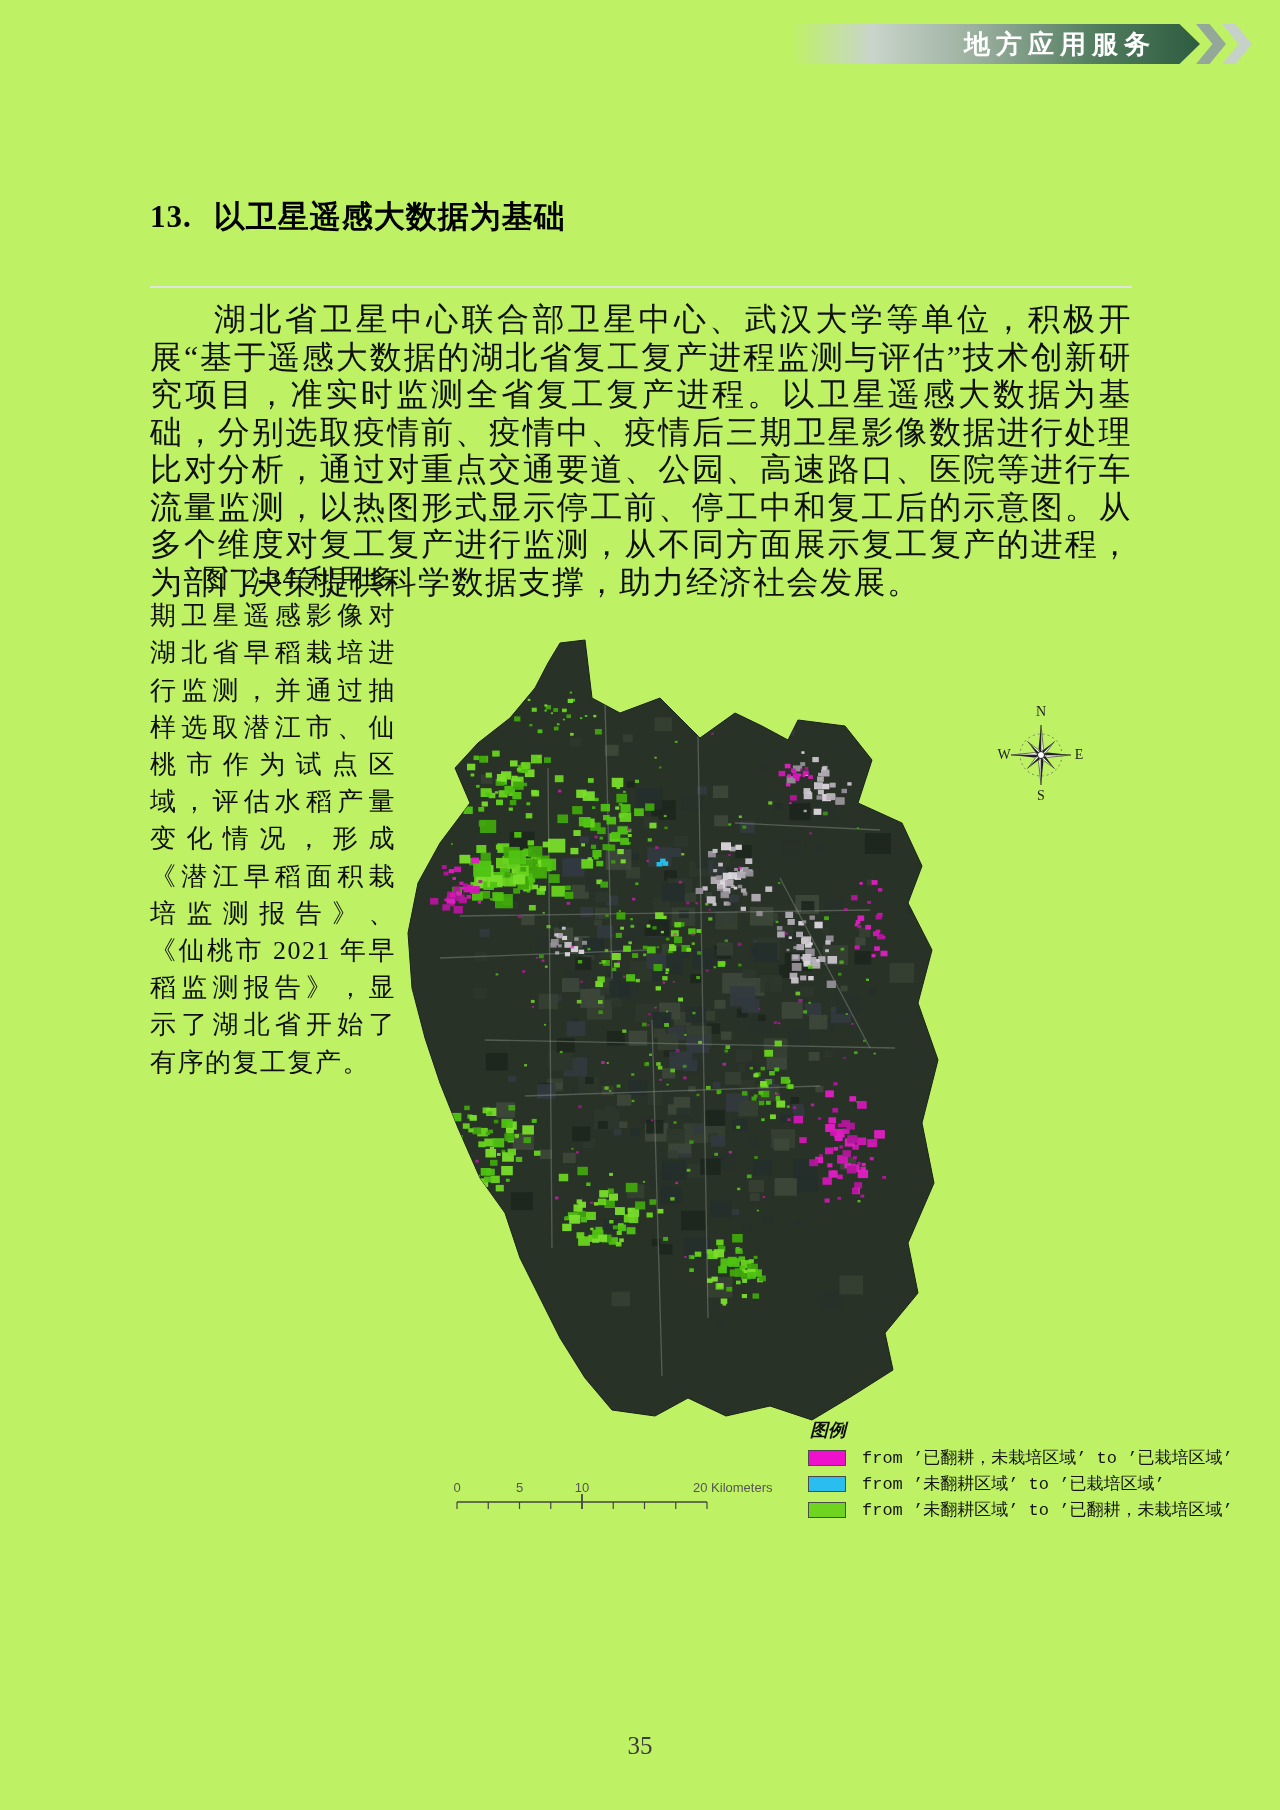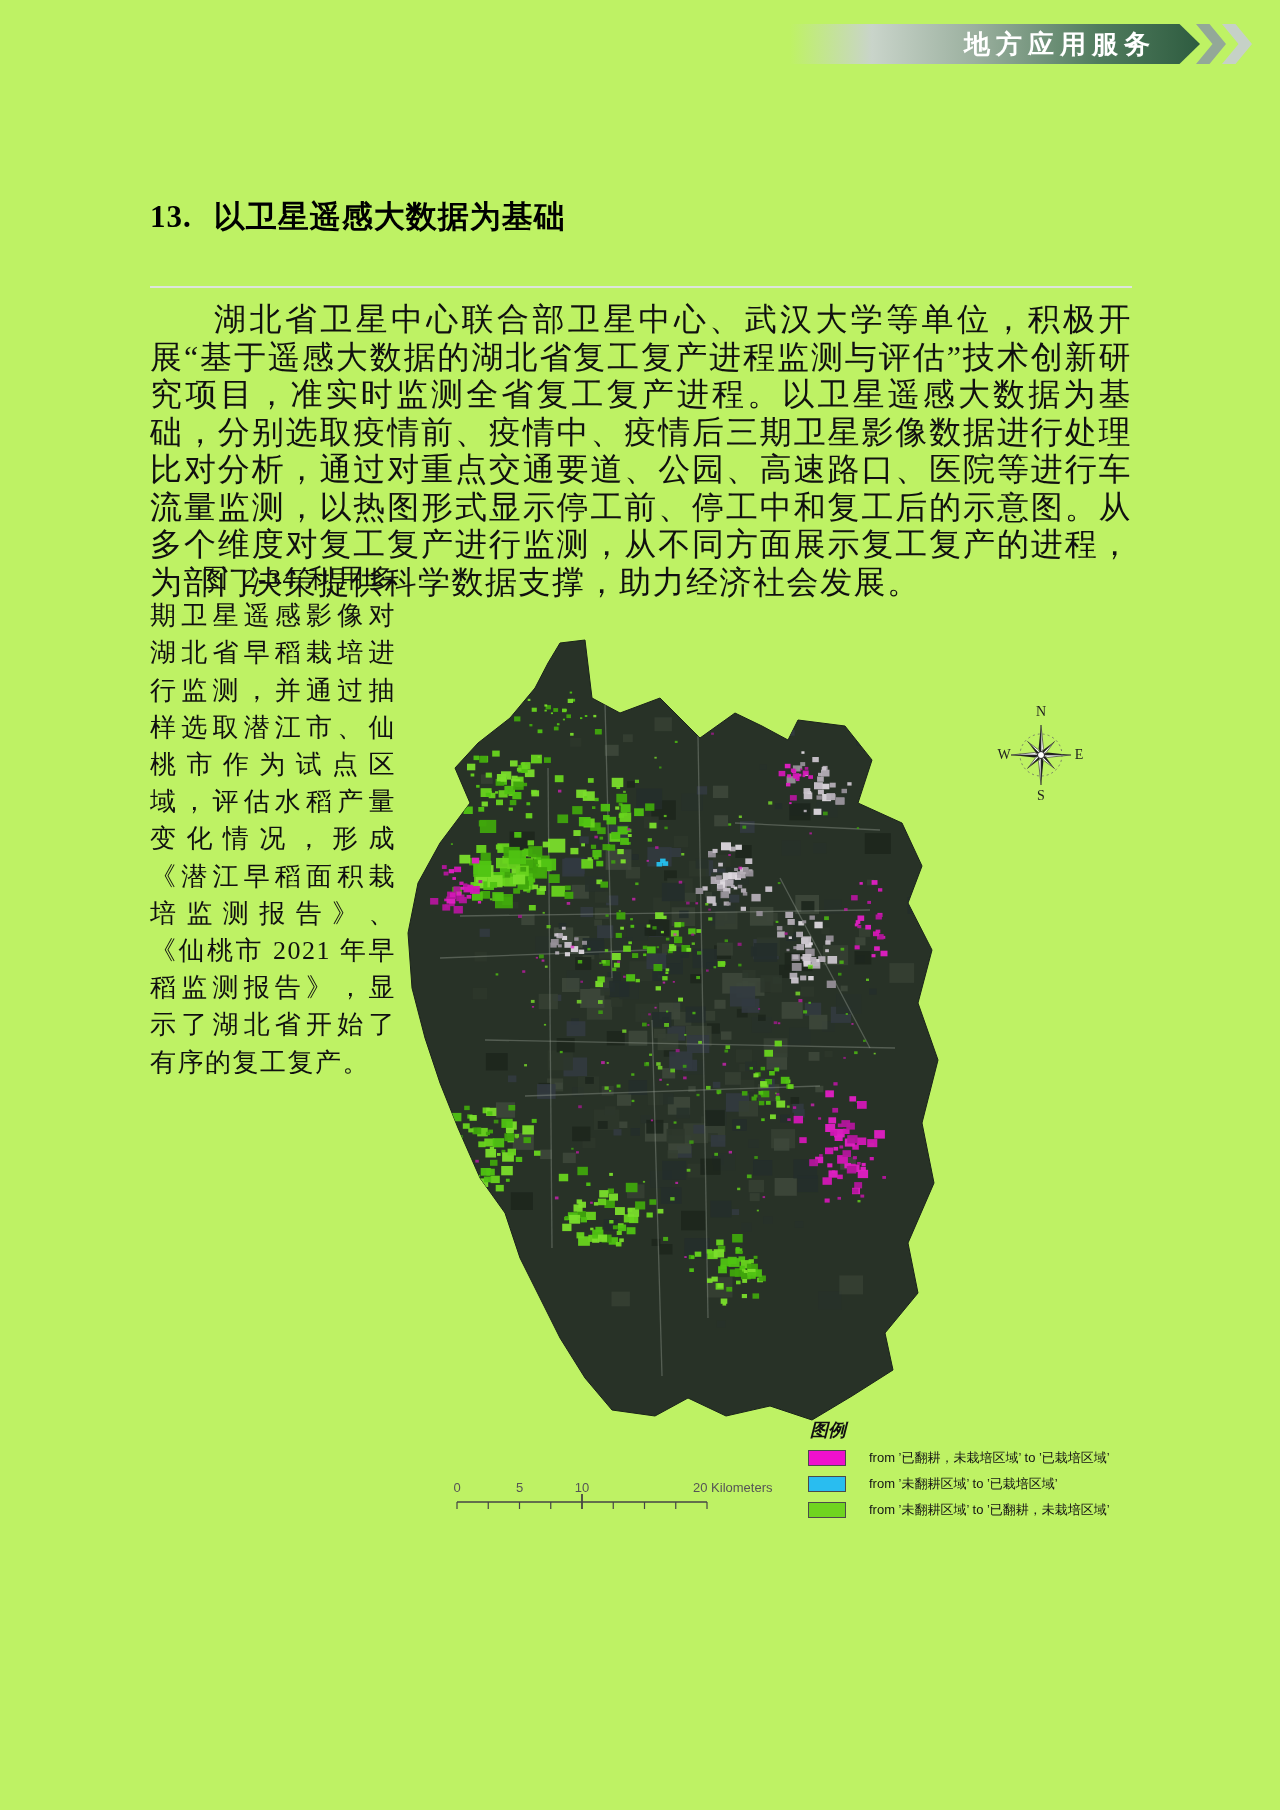--- a/index.html
+++ b/index.html
@@ -37,22 +37,22 @@
   .map-title{position:absolute;left:445px;top:1432px;font-size:28px;color:#3e3e3e;
     letter-spacing:1px;white-space:nowrap;}
   .scalebar-svg{position:absolute;left:450px;top:1476px;}
   .scale-label{font-family:"Liberation Sans","DejaVu Sans",sans-serif;font-size:13px;fill:#555;}
 
   .legend{position:absolute;left:808px;top:1418px;width:330px;}
   .legend-title{font-family:"Liberation Sans","DejaVu Sans",sans-serif;font-weight:bold;
     font-size:18px;color:#111;margin:0 0 8px 2px;font-style:italic;}
   .legend-row{display:flex;align-items:center;margin-bottom:11px;height:15px;}
   .legend-swatch{width:36px;height:14px;border:1px solid #4a4a4a;flex:0 0 auto;}
-  .legend-label{margin-left:23px;font-family:Liberation Sans, sans-serif;
-    font-size:13px;color:#141414;white-space:nowrap;}
+  .legend-label{margin-left:16px;font-family:Liberation Mono, monospace;
+    font-size:17px;color:#141414;white-space:nowrap;}
 
   .fig-caption{position:absolute;left:530px;top:1575px;width:500px;text-align:center;
     font-size:21px;color:#222;white-space:nowrap;}
   .page-number{position:absolute;left:0;top:1732px;width:1280px;text-align:center;
     font-size:25px;color:#3c3c3c;}
 </style>
 </head>
 <body>
 
 <div class="page">
@@ -1294,13 +1294,14 @@
     <div class="legend-row">
       <div class="legend-swatch" style="background: rgb(41, 189, 240);"></div>
       <div class="legend-label">from ’未翻耕区域’ to ’已栽培区域’</div>
     </div>
     <div class="legend-row">
       <div class="legend-swatch" style="background: rgb(111, 212, 31);"></div>
       <div class="legend-label">from ’未翻耕区域’ to ’已翻耕，未栽培区域’</div>
     </div>
   </div>
 
+  <div class="page-number">35</div>
 </div>
 
 </body></html>

